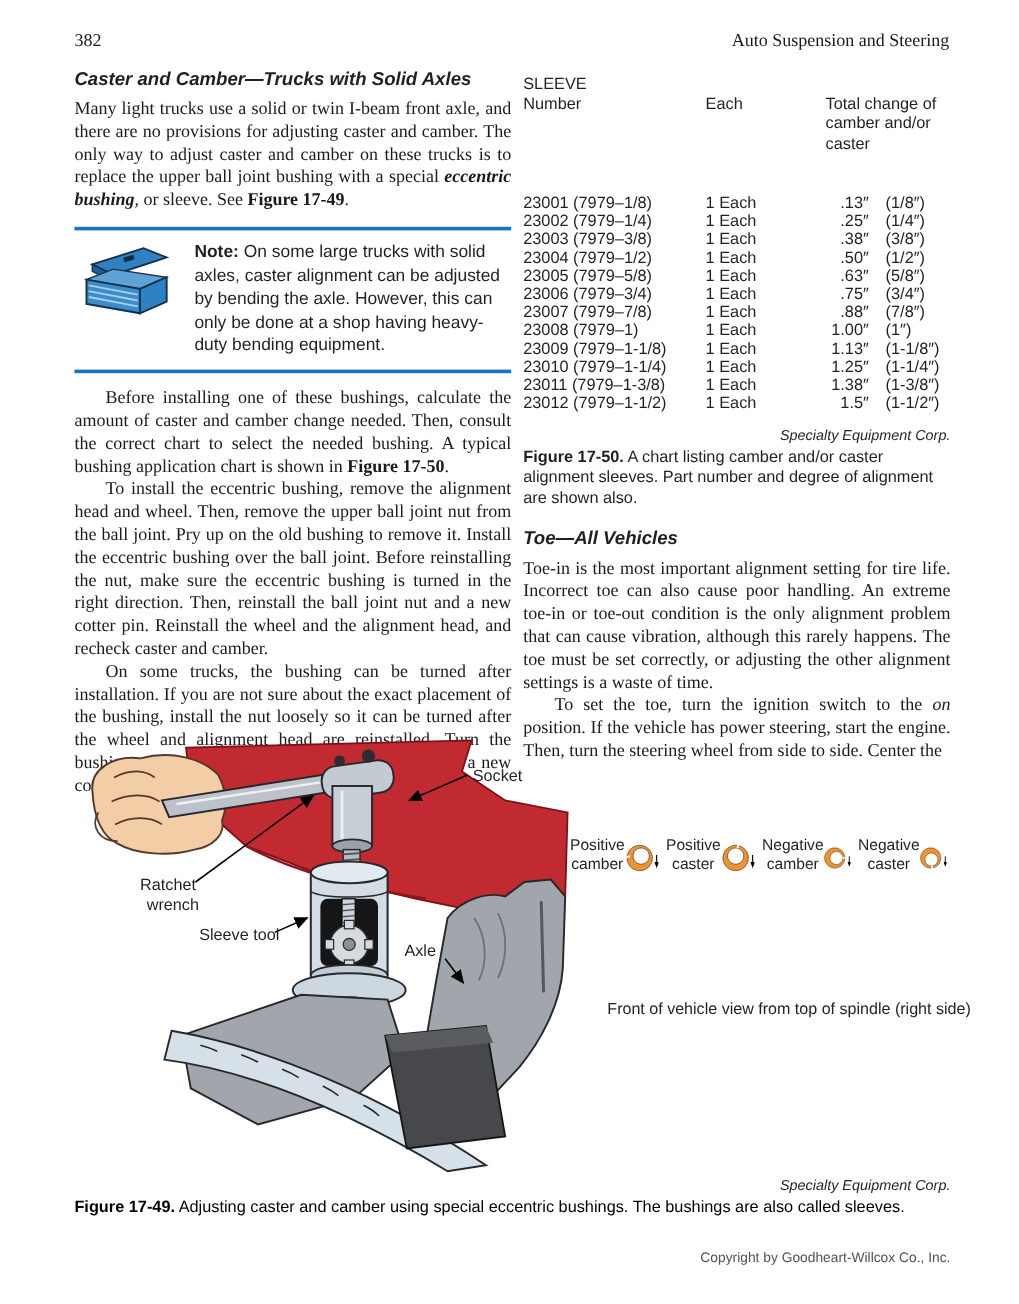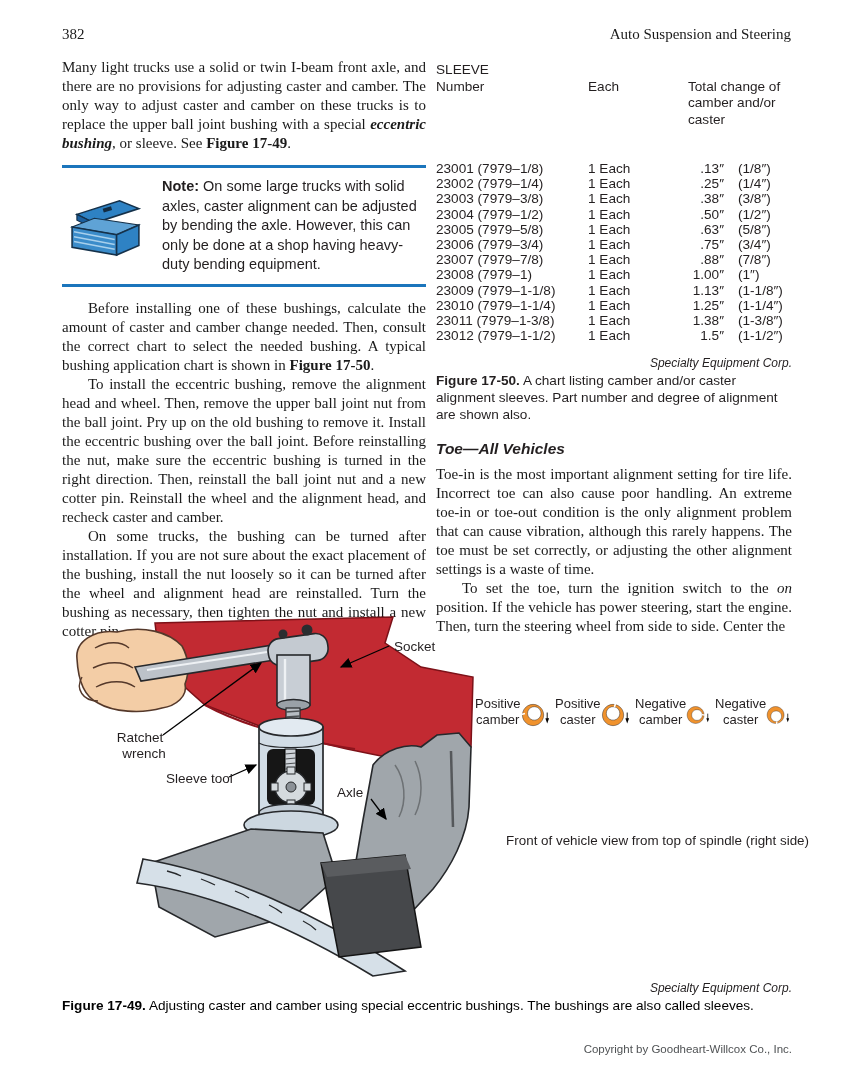--- a/index.html
+++ b/index.html
@@ -18,21 +18,21 @@
   .col-right{position:absolute;left:436px;top:62px;width:356px;}
 
   .sec-head{font-family:"Liberation Sans",sans-serif;font-style:italic;font-size:15.5px;
             color:#231f20;margin:0 0 6px 0;}
   .body-p{font-size:15px;line-height:19px;text-align:justify;margin:0;}
   .indent{text-indent:26px;}
 
   
   .note-box{margin-top:12px;margin-bottom:12px;border-top:3.5px solid #1b75bc;
             border-bottom:3.5px solid #1b75bc;padding:9px 2px 9px 0;
-            display:flex;align-items:center;}
+            display:flex;}
   .note-icon-wrap{width:98px;flex:0 0 98px;display:flex;justify-content:flex-start;padding-left:2px;}
   .note-text{font-family:"Liberation Sans",sans-serif;font-size:14.5px;line-height:19.5px;
              color:#231f20;flex:1;}
 
   
   .tbl-head{display:grid;grid-template-columns:152px 100px 104px;
             font-family:"Liberation Sans",sans-serif;font-size:13.6px;line-height:16.5px;color:#231f20;}
   .tbl-rows{margin-top:33px;display:grid;grid-template-columns:152px 100px 36px 68px;
             font-family:"Liberation Sans",sans-serif;font-size:13.6px;line-height:15.2px;color:#231f20;}
   .cell-in{text-align:right;}
@@ -65,20 +65,21 @@
 </style>
 </head>
 <body>
 
 <div class="page">
 
   <div class="pg-num">382</div>
   <div class="hdr-right">Auto Suspension and Steering</div>
 
   <div class="col-left">
+    <h3 class="sec-head">Caster and Camber—Trucks with Solid Axles</h3>
     <p class="body-p"><span>Many light trucks use a solid or twin I-beam front axle, and there are no provisions for adjusting caster and camber. The only way to adjust caster and camber on these trucks is to replace the upper ball joint bushing with a special </span><span class="bi">eccentric bushing</span><span>, or sleeve. See </span><span class="serifb">Figure 17-49</span><span>.</span></p>
 
     <div class="note-box">
       <div class="note-icon-wrap">
         <svg width="82" height="62" viewBox="0 0 84 64">
 
           <polygon points="13,20 57,6 77,14 31,29" fill="#2e82c4" stroke="#15314a" stroke-width="1.6"></polygon>
           <polygon points="13,20 31,29 31,35 13,26" fill="#1b5f9e" stroke="#15314a" stroke-width="1.2"></polygon>
           <rect x="40" y="13" width="9" height="4" fill="#132c42" transform="rotate(-17 44 15)"></rect>
 

